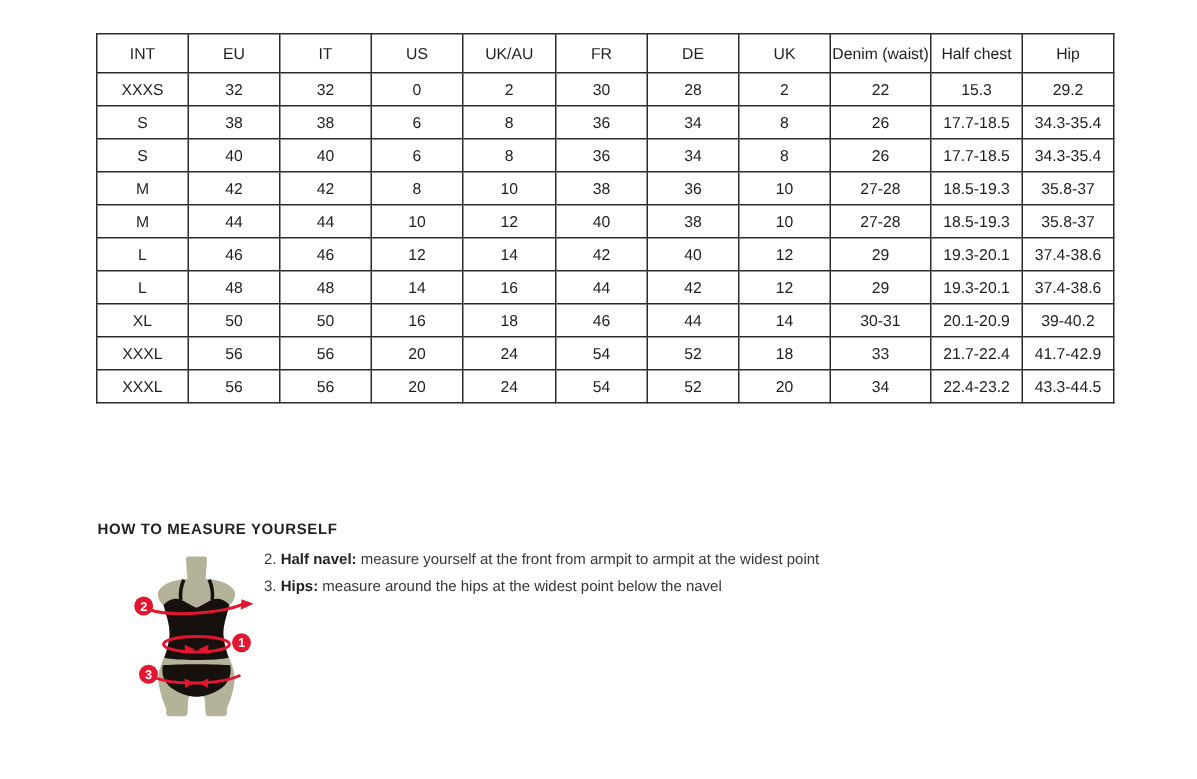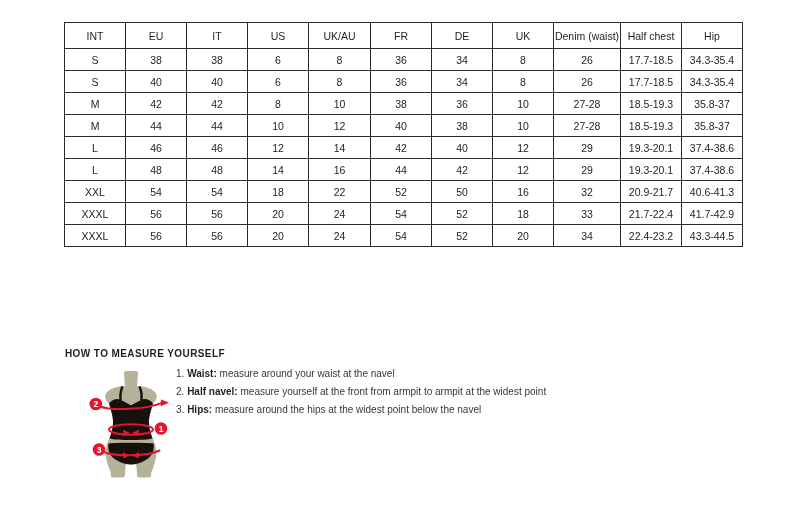--- a/index.html
+++ b/index.html
@@ -87,20 +87,33 @@
           <th>FR</th>
           <th>DE</th>
           <th>UK</th>
           <th>Denim (waist)</th>
           <th>Half chest</th>
           <th>Hip</th>
         </tr>
       </thead>
     <tbody>
         <tr>
+          <td>XXXS</td>
+          <td>32</td>
+          <td>32</td>
+          <td>0</td>
+          <td>2</td>
+          <td>30</td>
+          <td>28</td>
+          <td>2</td>
+          <td>22</td>
+          <td>15.3</td>
+          <td>29.2</td>
+        </tr>
+        <tr>
           <td>S</td>
           <td>38</td>
           <td>38</td>
           <td>6</td>
           <td>8</td>
           <td>36</td>
           <td>34</td>
           <td>8</td>
           <td>26</td>
           <td>17.7-18.5</td>
@@ -165,31 +178,31 @@
           <td>14</td>
           <td>16</td>
           <td>44</td>
           <td>42</td>
           <td>12</td>
           <td>29</td>
           <td>19.3-20.1</td>
           <td>37.4-38.6</td>
         </tr>
         <tr>
-          <td>XXL</td>
-          <td>54</td>
-          <td>54</td>
-          <td>18</td>
-          <td>22</td>
-          <td>52</td>
+          <td>XL</td>
+          <td>50</td>
           <td>50</td>
           <td>16</td>
-          <td>32</td>
-          <td>20.9-21.7</td>
-          <td>40.6-41.3</td>
+          <td>18</td>
+          <td>46</td>
+          <td>44</td>
+          <td>14</td>
+          <td>30-31</td>
+          <td>20.1-20.9</td>
+          <td>39-40.2</td>
         </tr>
         <tr>
           <td>XXXL</td>
           <td>56</td>
           <td>56</td>
           <td>20</td>
           <td>24</td>
           <td>54</td>
           <td>52</td>
           <td>18</td>
@@ -281,18 +294,17 @@
         <text class="badge-num" x="76" y="61.5" text-anchor="middle">1</text>
       </g>
       <g>
         <circle cx="14" cy="79.5" r="6.3" fill="#e4162f"></circle>
         <text class="badge-num" x="14" y="82.5" text-anchor="middle">3</text>
       </g>
     </svg>
   </div>
 
   <div class="steps">
-      <div class="step"><span class="num">1. </span><span class="lab">Waist: </span><span class="txt">measure around your waist at the navel</span></div>
       <div class="step"><span class="num">2. </span><span class="lab">Half navel: </span><span class="txt">measure yourself at the front from armpit to armpit at the widest point</span></div>
       <div class="step"><span class="num">3. </span><span class="lab">Hips: </span><span class="txt">measure around the hips at the widest point below the navel</span></div>
     </div>
 
 </div>
 
 </body></html>

